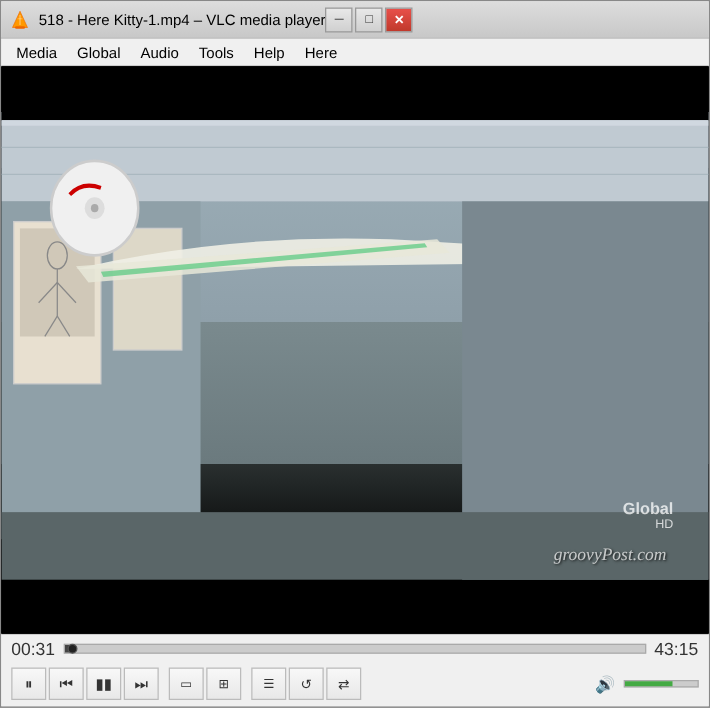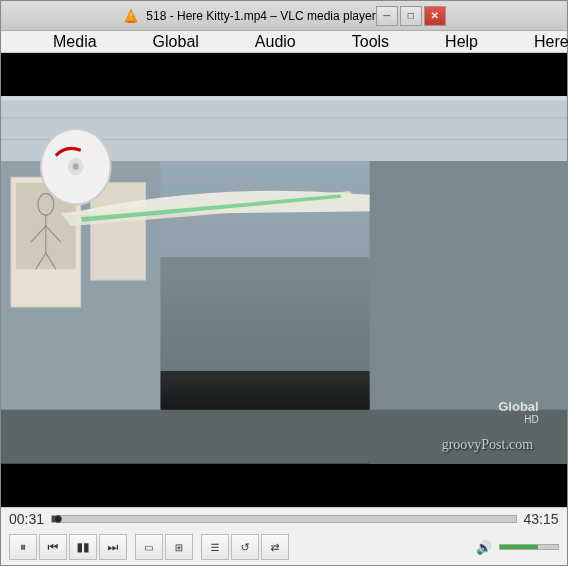--- a/index.html
+++ b/index.html
@@ -18,21 +18,21 @@
       display: flex;
       flex-direction: column;
       background: #f0f0f0;
     }
     
     .titlebar {
       height: 30px;
       background: linear-gradient(to bottom, #ddd 0%, #c8c8c8 100%);
       display: flex;
       align-items: center;
-      justify-content: center;
+      justify-content: flex-start;
       padding: 0 6px;
       border-bottom: 1px solid #aaa;
       flex-shrink: 0;
     }
     .titlebar-left {
       display: flex;
       align-items: center;
       gap: 6px;
     }
     .vlc-cone {
@@ -76,27 +76,26 @@
       height: 22px;
       background: #f0f0f0;
       display: flex;
       align-items: center;
       padding: 0 4px;
       border-bottom: 1px solid #ccc;
       flex-shrink: 0;
     }
     .menu-item {
       padding: 2px 8px;
-      font-size: 16px;
+      font-size: 12px;
       color: #000;
       cursor: pointer;
       height: 22px;
       display: flex;
       align-items: center;
-      margin-left: 40px;
     }
     
     .video-area {
       flex: 1;
       background: #000;
       position: relative;
       overflow: hidden;
     }
     .video-frame {
       width: 100%;
@@ -129,20 +128,21 @@
           #000 100%
         );
     }
     
     .watermark {
       position: absolute;
       bottom: 12%;
       right: 6%;
       color: rgba(255,255,255,0.7);
       font-size: 14px;
+      font-style: italic;
       font-family: Georgia, serif;
       text-shadow: 1px 1px 2px rgba(0,0,0,0.8);
       pointer-events: none;
     }
     
     .global-logo {
       position: absolute;
       bottom: 18%;
       right: 5%;
       color: rgba(255,255,255,0.75);

